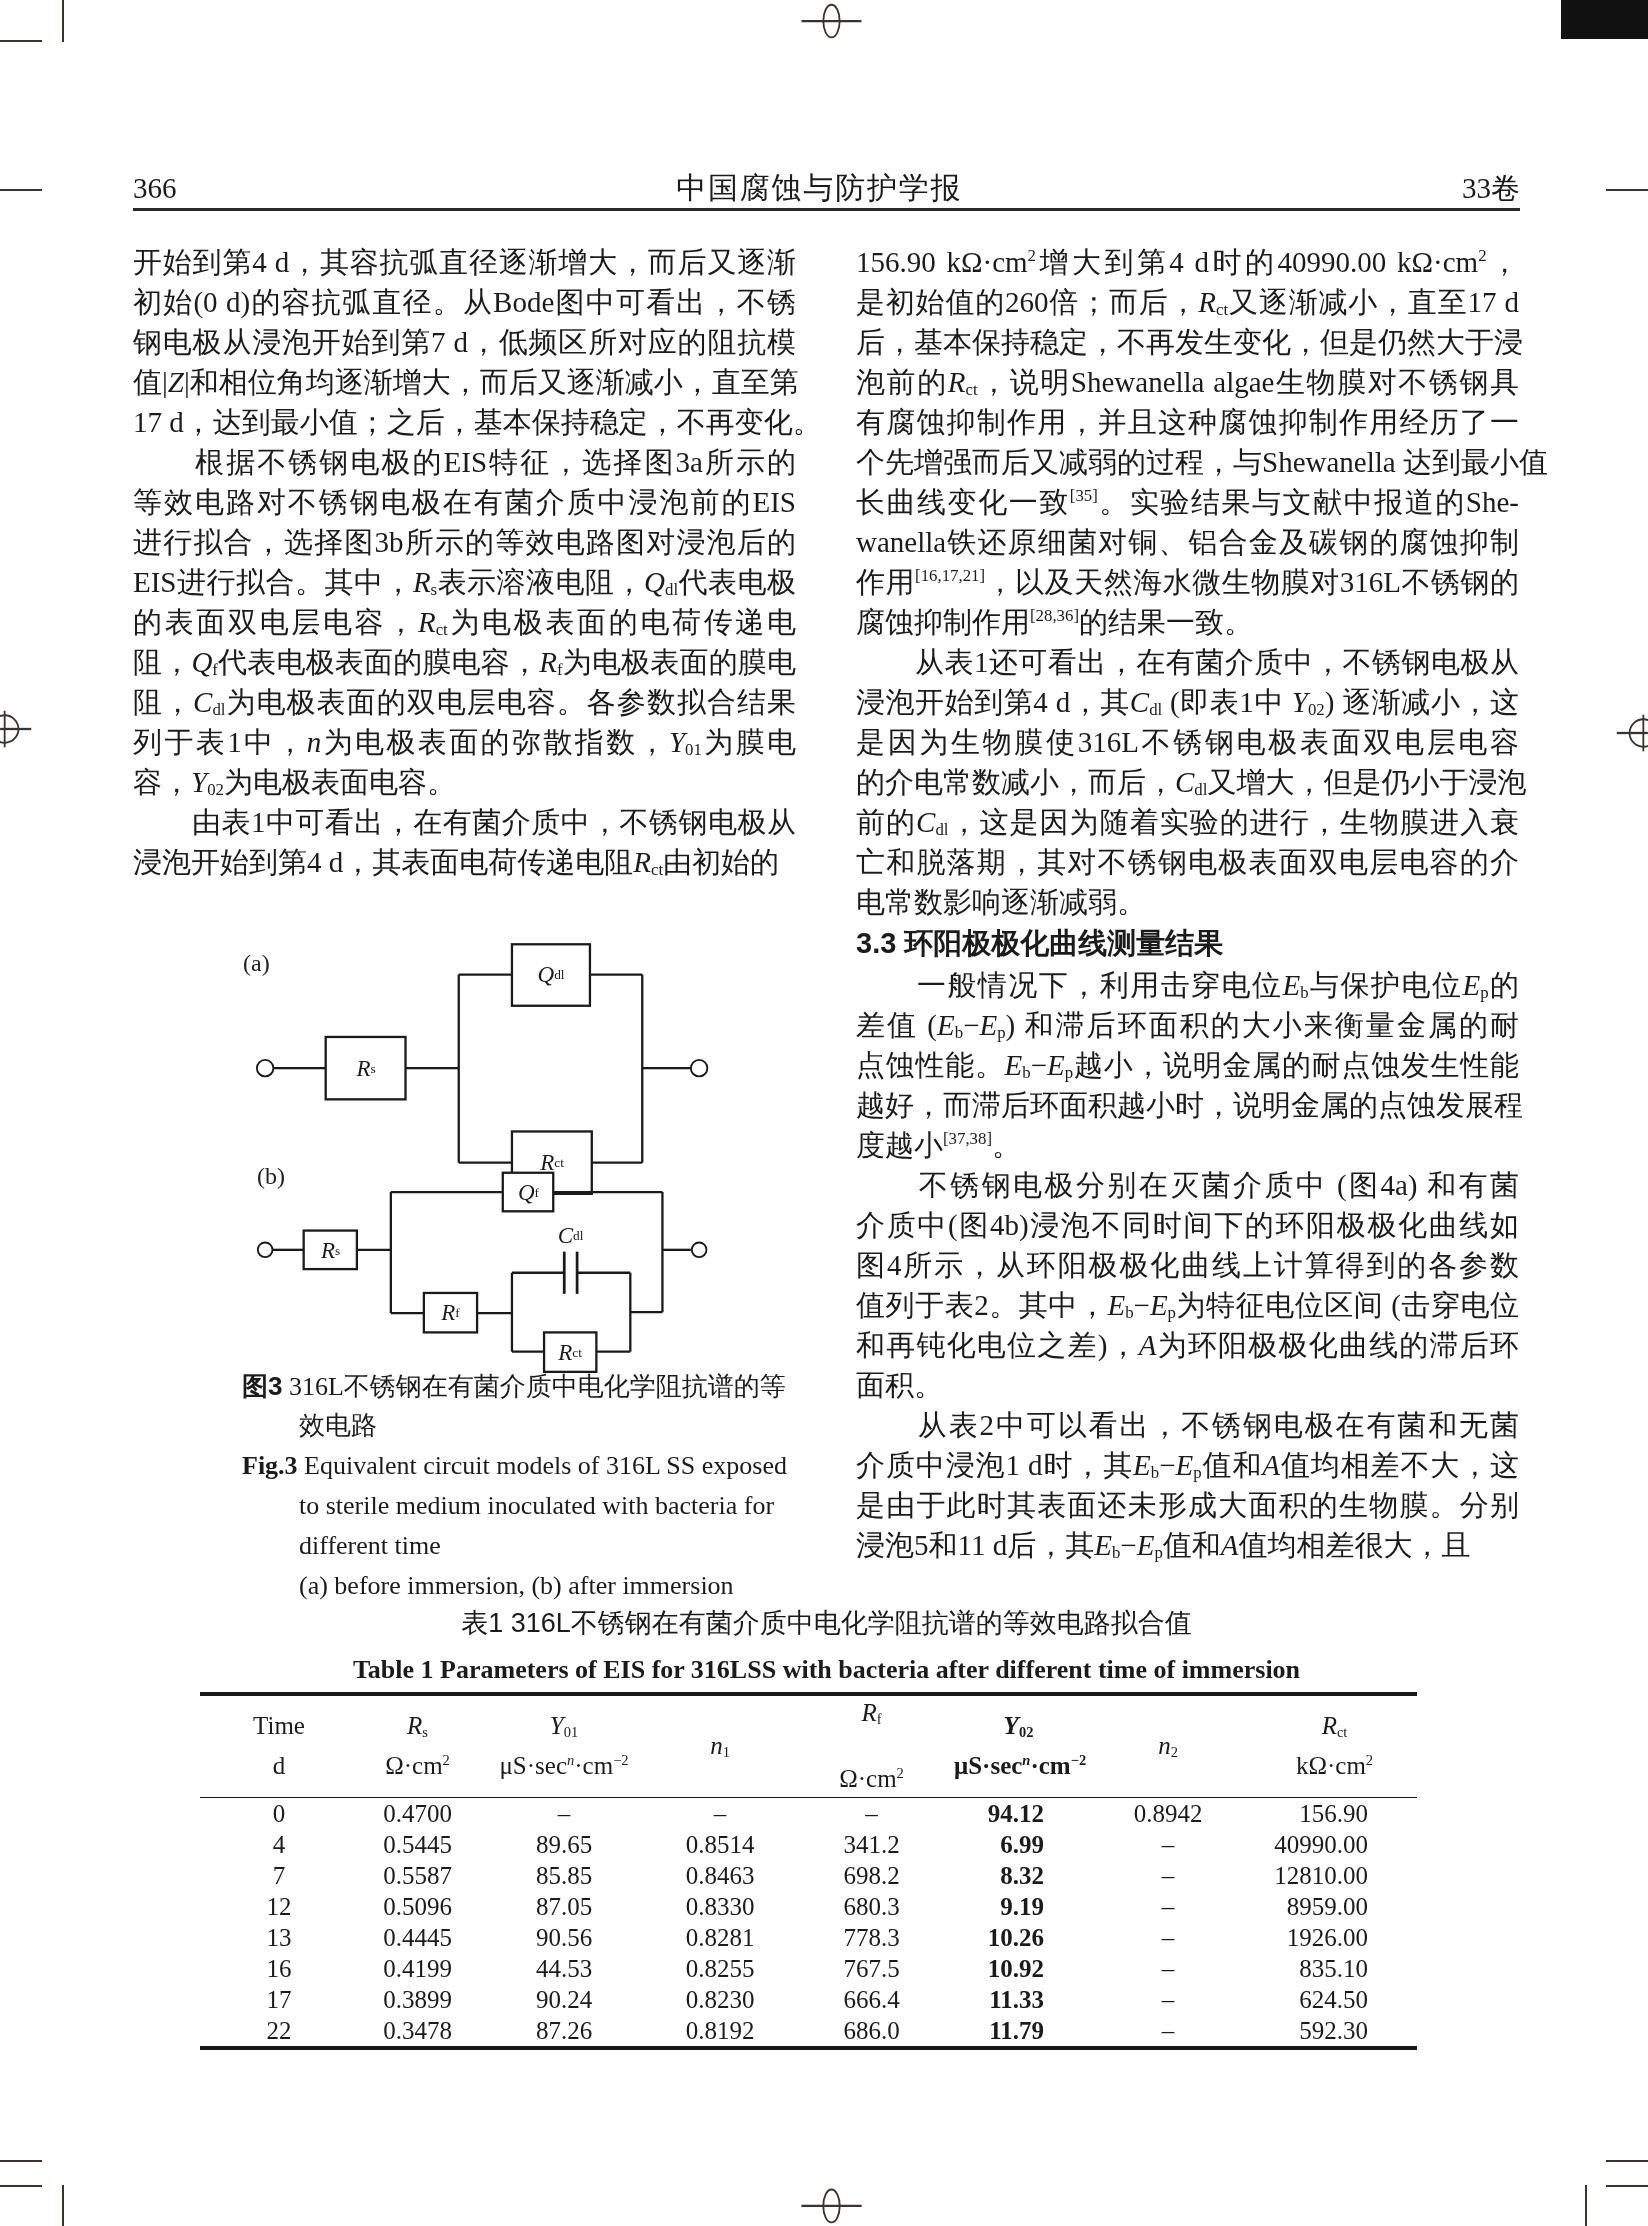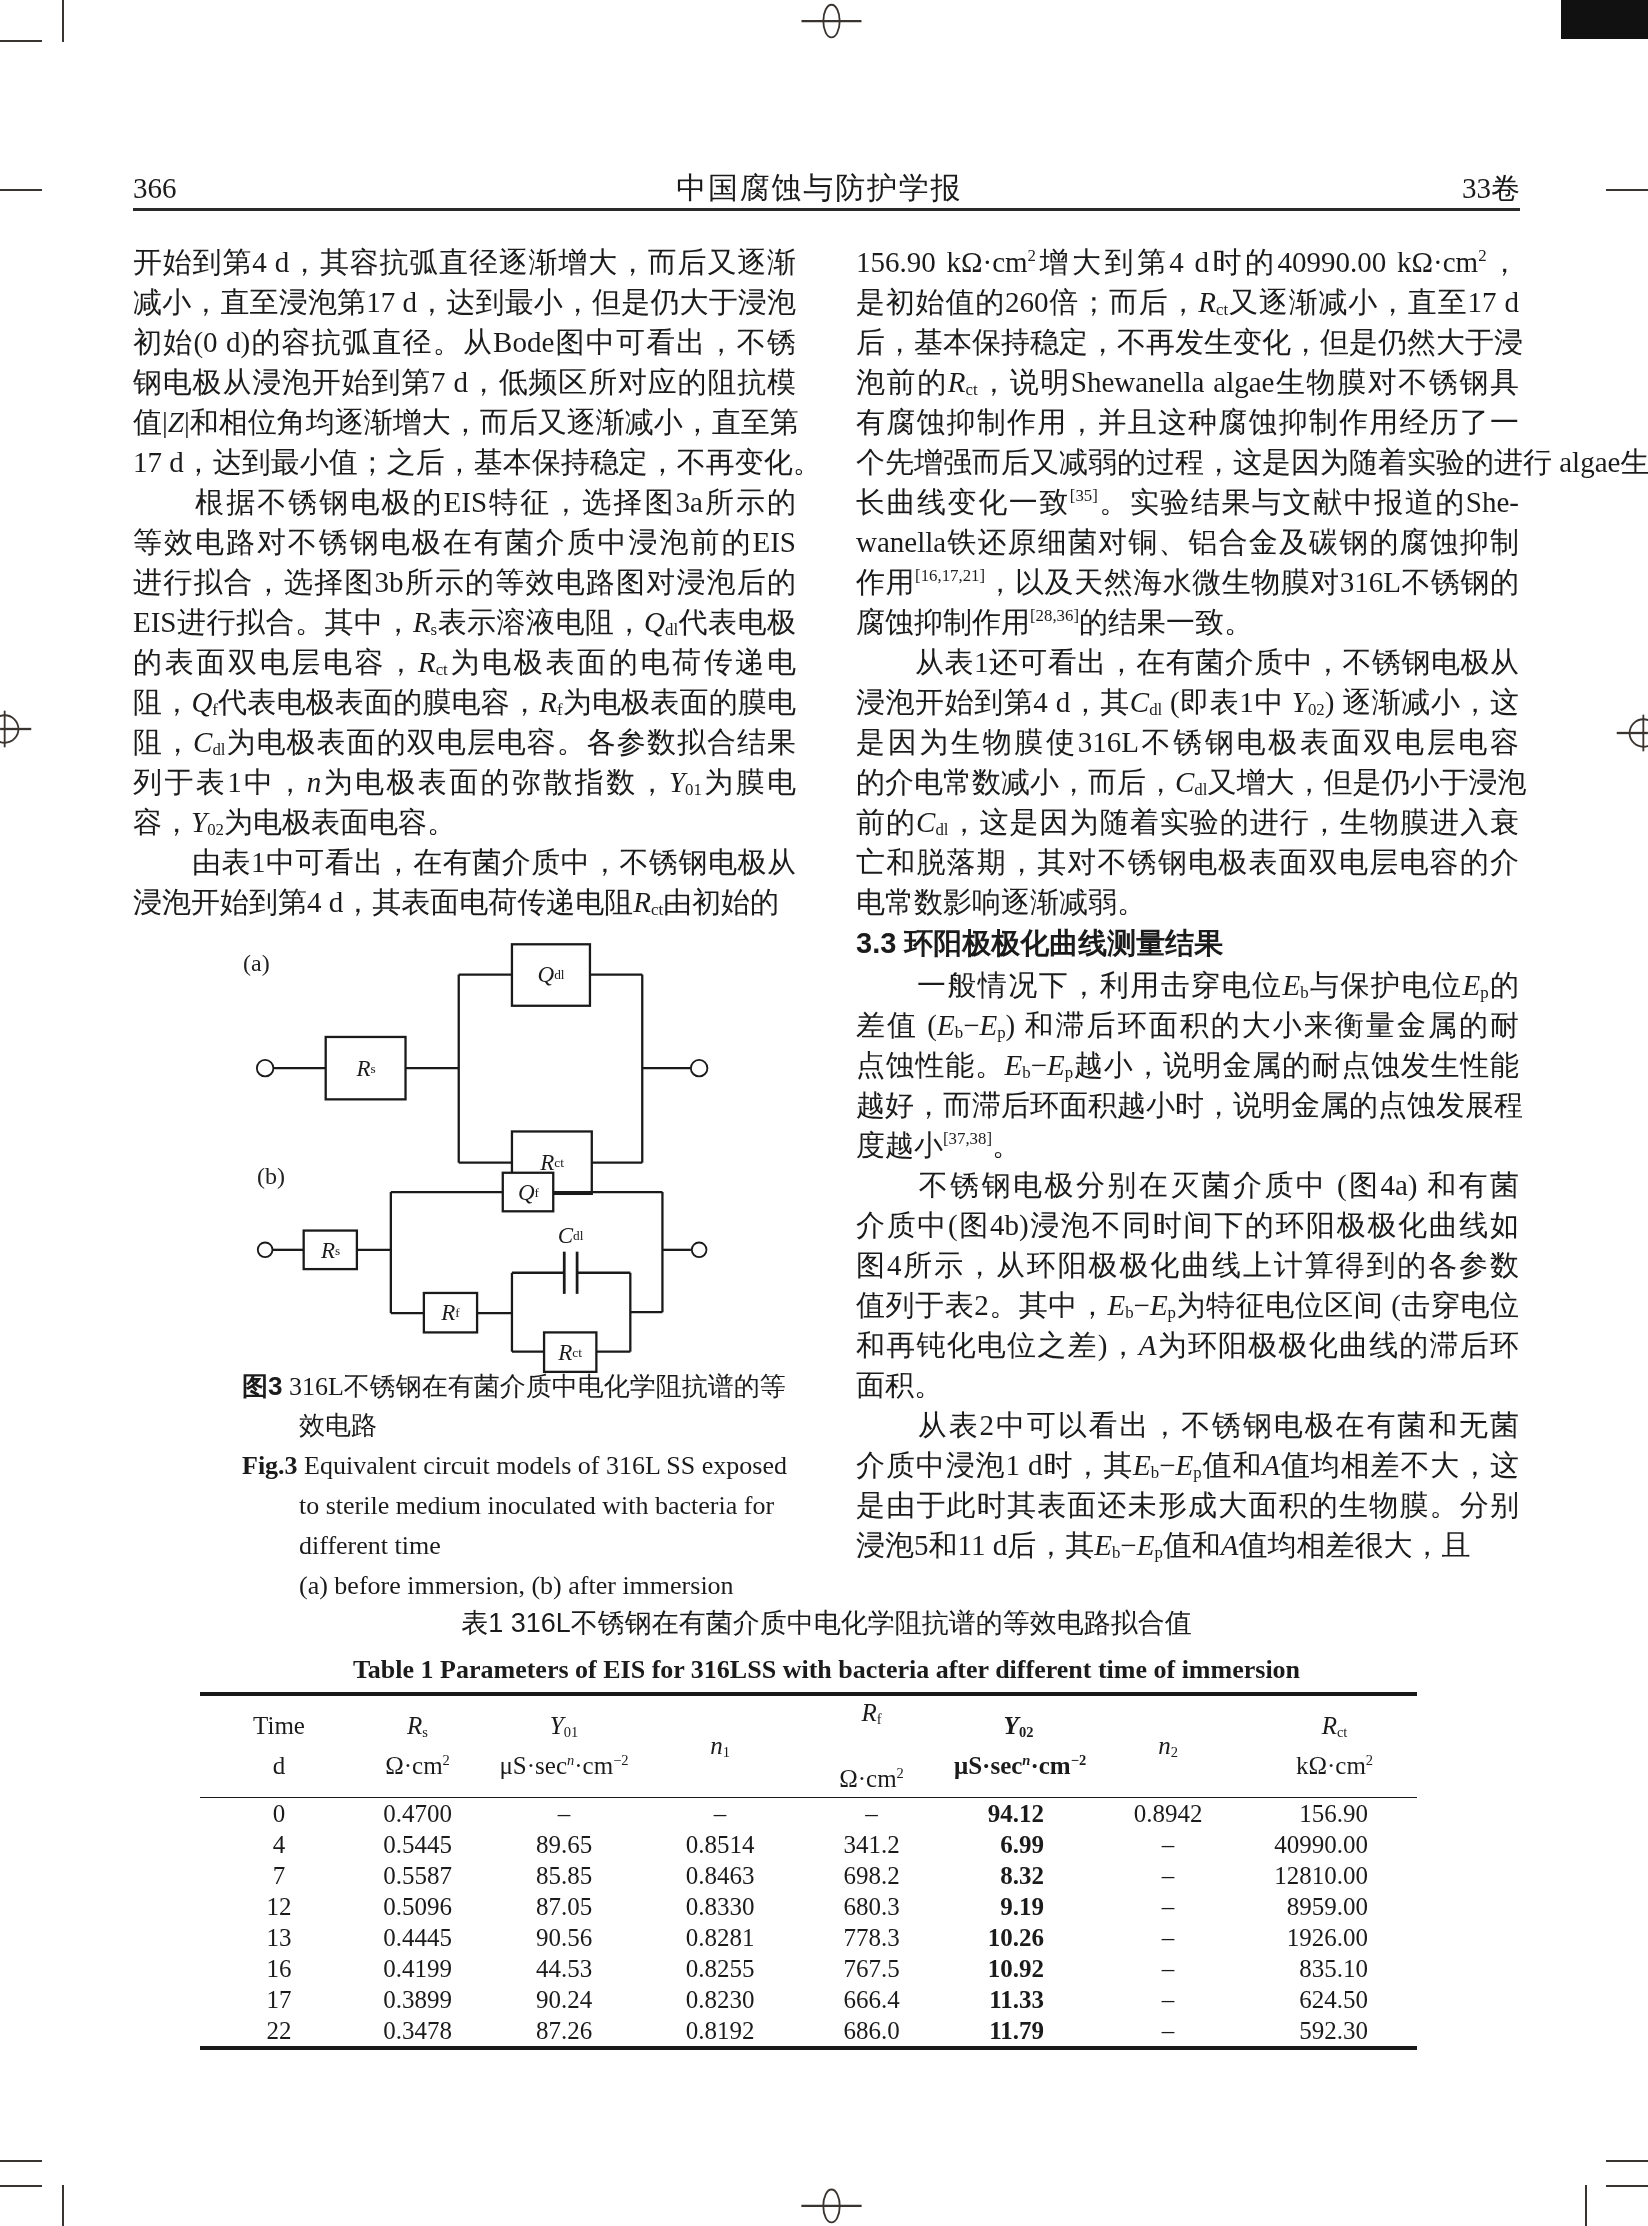--- a/index.html
+++ b/index.html
@@ -93,21 +93,20 @@
 
 <div class="hdr">
   <span>366</span>
   <span class="jt">中国腐蚀与防护学报</span>
   <span>33卷</span>
 </div>
 <div class="hdr-rule"></div>
 
 <div class="col col-left" id="col-left">
     <div class="line">开始到第4 d，其容抗弧直径逐渐增大，而后又逐渐</div>
-    <div class="line">减小，直至浸泡第17 d，达到最小，但是仍大于浸泡</div>
     <div class="line">初始(0 d)的容抗弧直径。从Bode图中可看出，不锈</div>
     <div class="line">钢电极从浸泡开始到第7 d，低频区所对应的阻抗模</div>
     <div class="line">值|<i>Z</i>|和相位角均逐渐增大，而后又逐渐减小，直至第</div>
     <div class="line pend">17 d，达到最小值；之后，基本保持稳定，不再变化。</div>
     <div class="line">　　根据不锈钢电极的EIS特征，选择图3a所示的</div>
     <div class="line">等效电路对不锈钢电极在有菌介质中浸泡前的EIS</div>
     <div class="line">进行拟合，选择图3b所示的等效电路图对浸泡后的</div>
     <div class="line">EIS进行拟合。其中，<i>R</i><sub>s</sub>表示溶液电阻，<i>Q</i><sub>dl</sub>代表电极</div>
     <div class="line">的表面双电层电容，<i>R</i><sub>ct</sub>为电极表面的电荷传递电</div>
     <div class="line">阻，<i>Q</i><sub>f</sub>代表电极表面的膜电容，<i>R</i><sub>f</sub>为电极表面的膜电</div>
@@ -117,21 +116,21 @@
     <div class="line">　　由表1中可看出，在有菌介质中，不锈钢电极从</div>
     <div class="line pend">浸泡开始到第4 d，其表面电荷传递电阻<i>R</i><sub>ct</sub>由初始的</div>
   </div>
 <div class="col col-right">
   <div id="rc-before">
       <div class="line">156.90 kΩ·cm<sup>2</sup>增大到第4 d时的40990.00 kΩ·cm<sup>2</sup>，</div>
       <div class="line">是初始值的260倍；而后，<i>R</i><sub>ct</sub>又逐渐减小，直至17 d</div>
       <div class="line">后，基本保持稳定，不再发生变化，但是仍然大于浸</div>
       <div class="line">泡前的<i>R</i><sub>ct</sub>，说明Shewanella algae生物膜对不锈钢具</div>
       <div class="line">有腐蚀抑制作用，并且这种腐蚀抑制作用经历了一</div>
-      <div class="line">个先增强而后又减弱的过程，这是因为随着实验的进行 algae生</div>
+      <div class="line">个先增强而后又减弱的过程，与Shewanella 达到最小值</div>
       <div class="line">长曲线变化一致<sup>[35]</sup>。实验结果与文献中报道的She-</div>
       <div class="line">wanella铁还原细菌对铜、铝合金及碳钢的腐蚀抑制</div>
       <div class="line">作用<sup>[16,17,21]</sup>，以及天然海水微生物膜对316L不锈钢的</div>
       <div class="line pend">腐蚀抑制作用<sup>[28,36]</sup>的结果一致。</div>
       <div class="line">　　从表1还可看出，在有菌介质中，不锈钢电极从</div>
       <div class="line">浸泡开始到第4 d，其<i>C</i><sub>dl</sub> (即表1中 <i>Y</i><sub>02</sub>) 逐渐减小，这</div>
       <div class="line">是因为生物膜使316L不锈钢电极表面双电层电容</div>
       <div class="line">的介电常数减小，而后，<i>C</i><sub>dl</sub>又增大，但是仍小于浸泡</div>
       <div class="line">前的<i>C</i><sub>dl</sub>，这是因为随着实验的进行，生物膜进入衰</div>
       <div class="line">亡和脱落期，其对不锈钢电极表面双电层电容的介</div>

